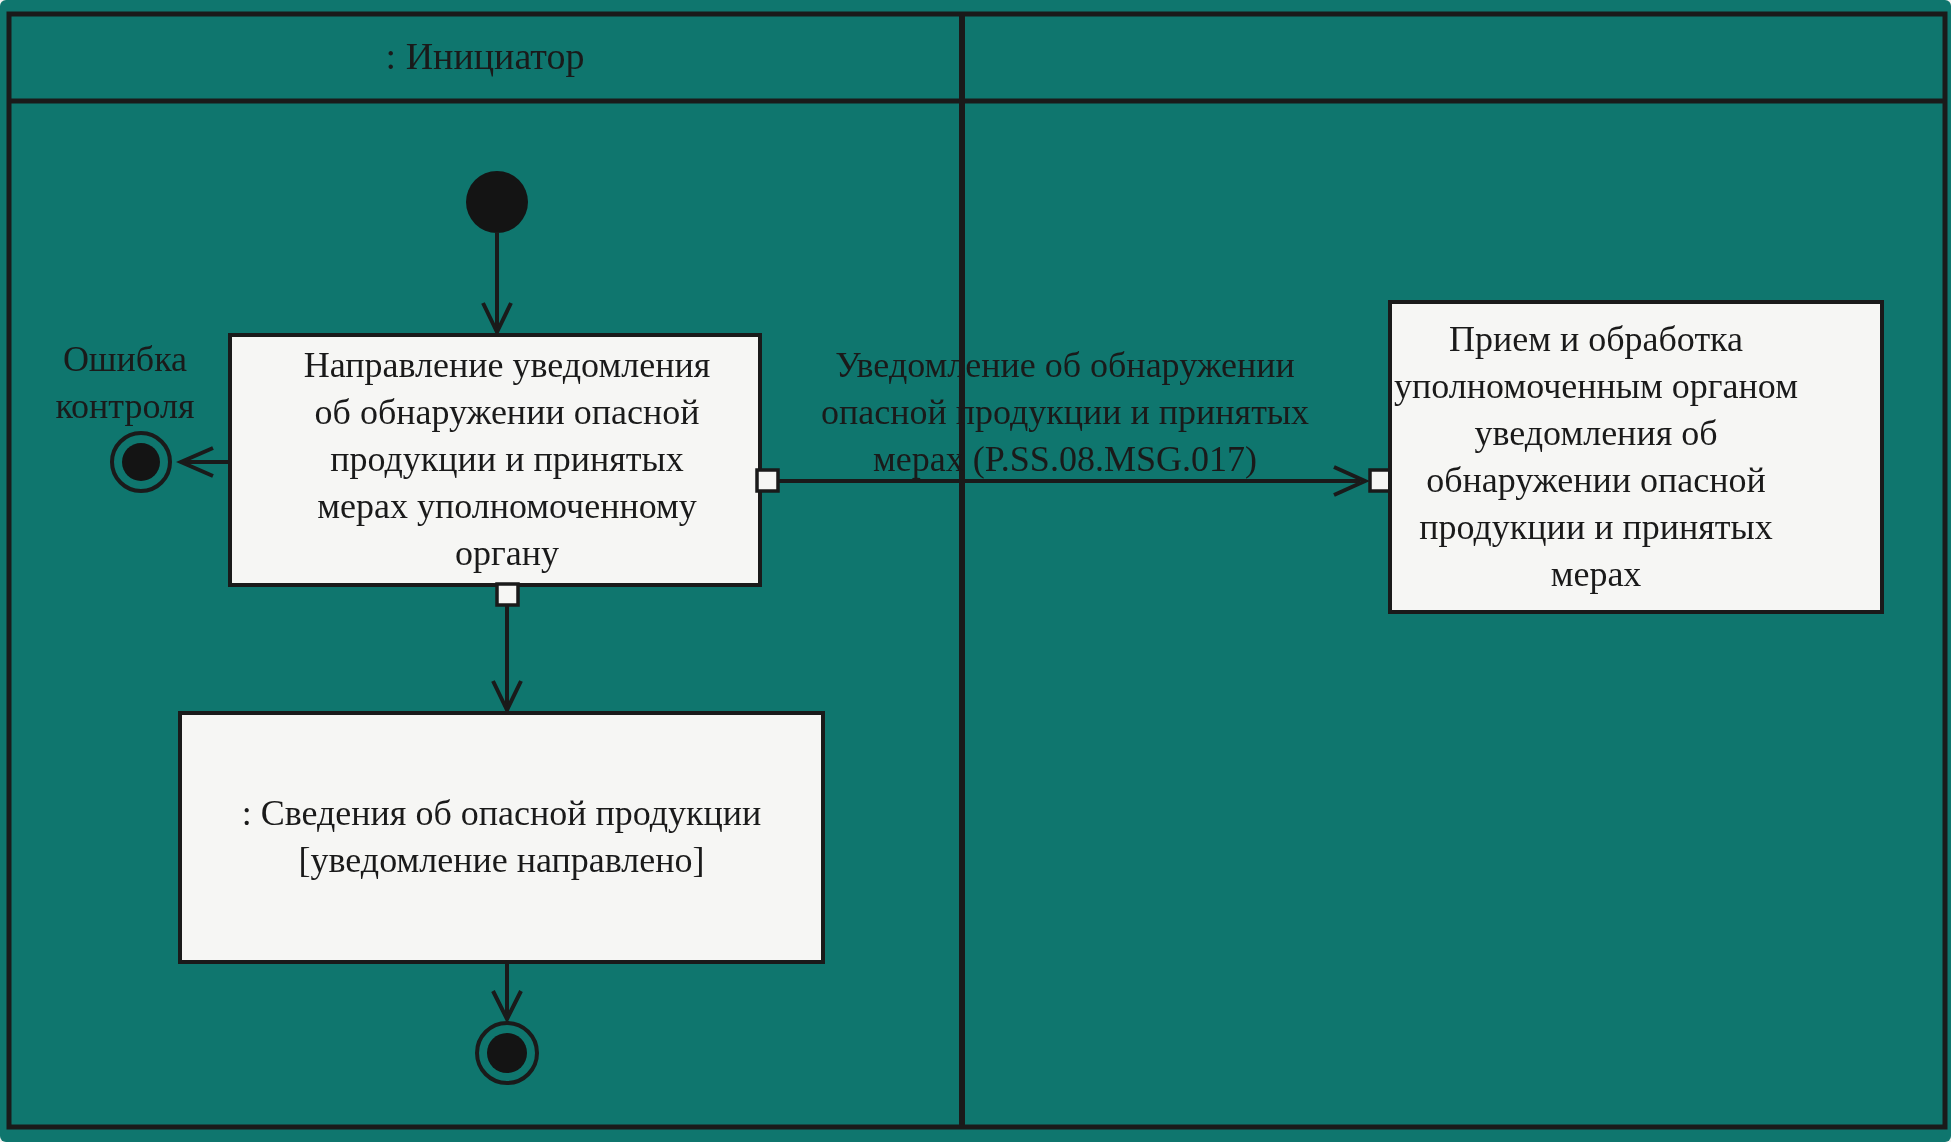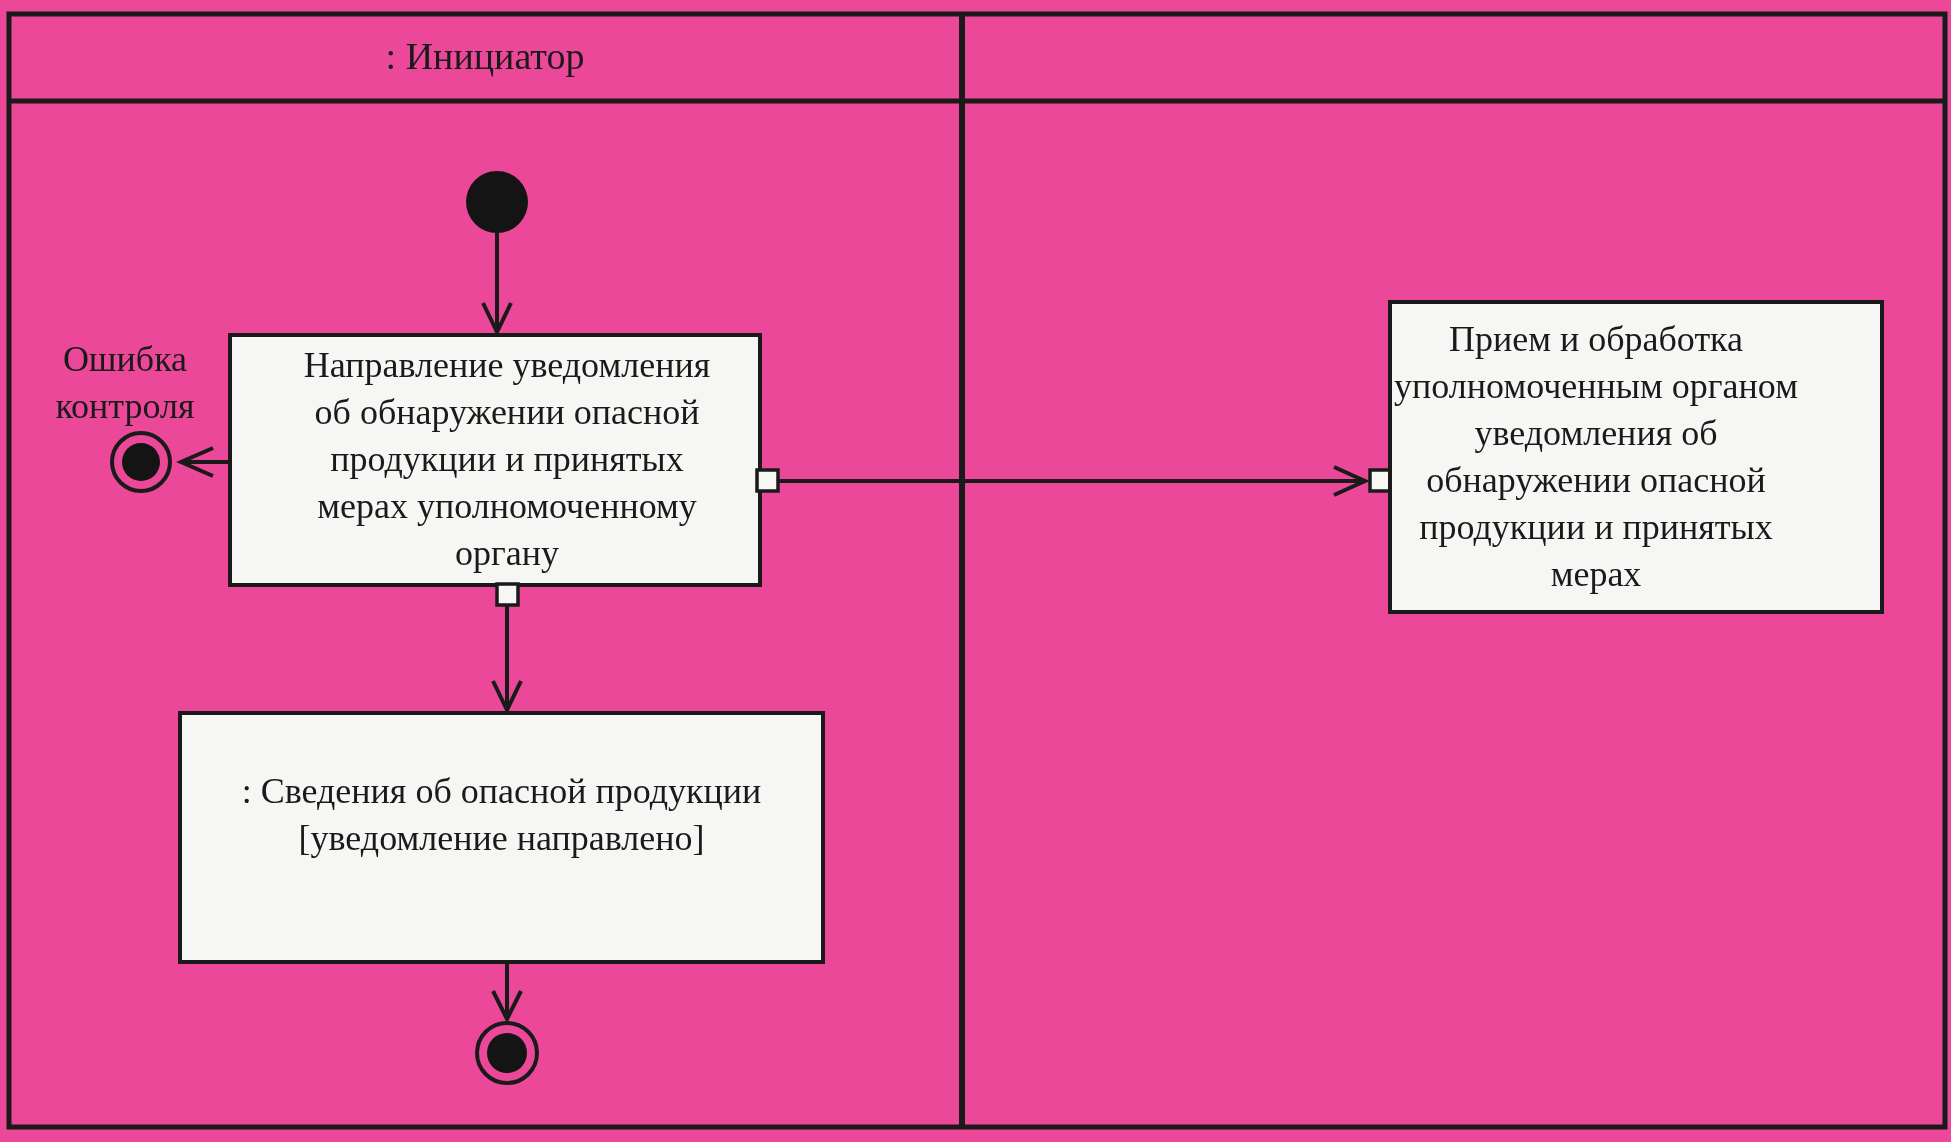--- a/index.html
+++ b/index.html
@@ -4,24 +4,25 @@
 <style>
   html, body {
     margin: 0;
     padding: 0;
     background: #f2f2f0;
   }
   .stage {
     position: relative;
     width: 1951px;
     height: 1142px;
-    background: #ec4899;
+    background: #0f766e;
     overflow: hidden;
     font-family: "Liberation Serif", "DejaVu Serif", serif;
     color: #1a1a1a;
+    border-radius: 6px;
   }
   .overlay {
     position: absolute;
     left: 0;
     top: 0;
     width: 1951px;
     height: 1142px;
     display: block;
   }
   .t {
@@ -91,25 +92,28 @@
 
   <div class="t" style="left:246px; top:342px; width:522px;">Направление уведомления
 об обнаружении опасной
 продукции и принятых
 мерах уполномоченному
 органу</div>
 
   <div class="t" style="left:20px; top:336px; width:210px;">Ошибка
 контроля</div>
 
+  <div class="t" style="left:785px; top:342px; width:560px;">Уведомление об обнаружении
+опасной продукции и принятых
+мерах (P.SS.08.MSG.017)</div>
 
   <div class="t" style="left:1354px; top:316px; width:484px;">Прием и обработка
 уполномоченным органом
 уведомления об
 обнаружении опасной
 продукции и принятых
 мерах</div>
 
-  <div class="t" style="left:184px; top:768px; width:635px;">: Сведения об опасной продукции
+  <div class="t" style="left:184px; top:790px; width:635px;">: Сведения об опасной продукции
 [уведомление направлено]</div>
 
 
 </div>
 
 </body></html>

